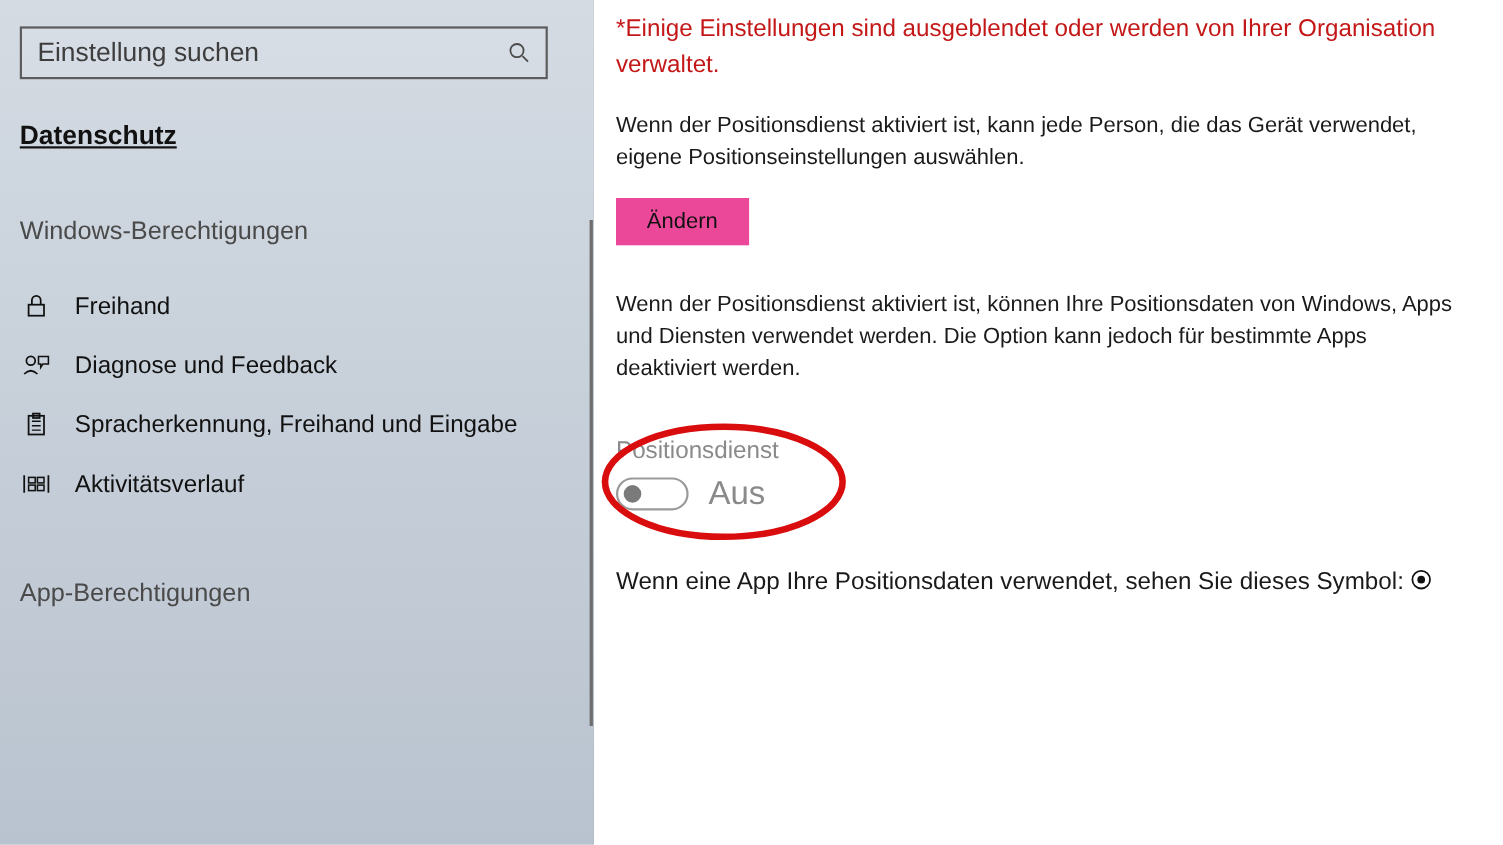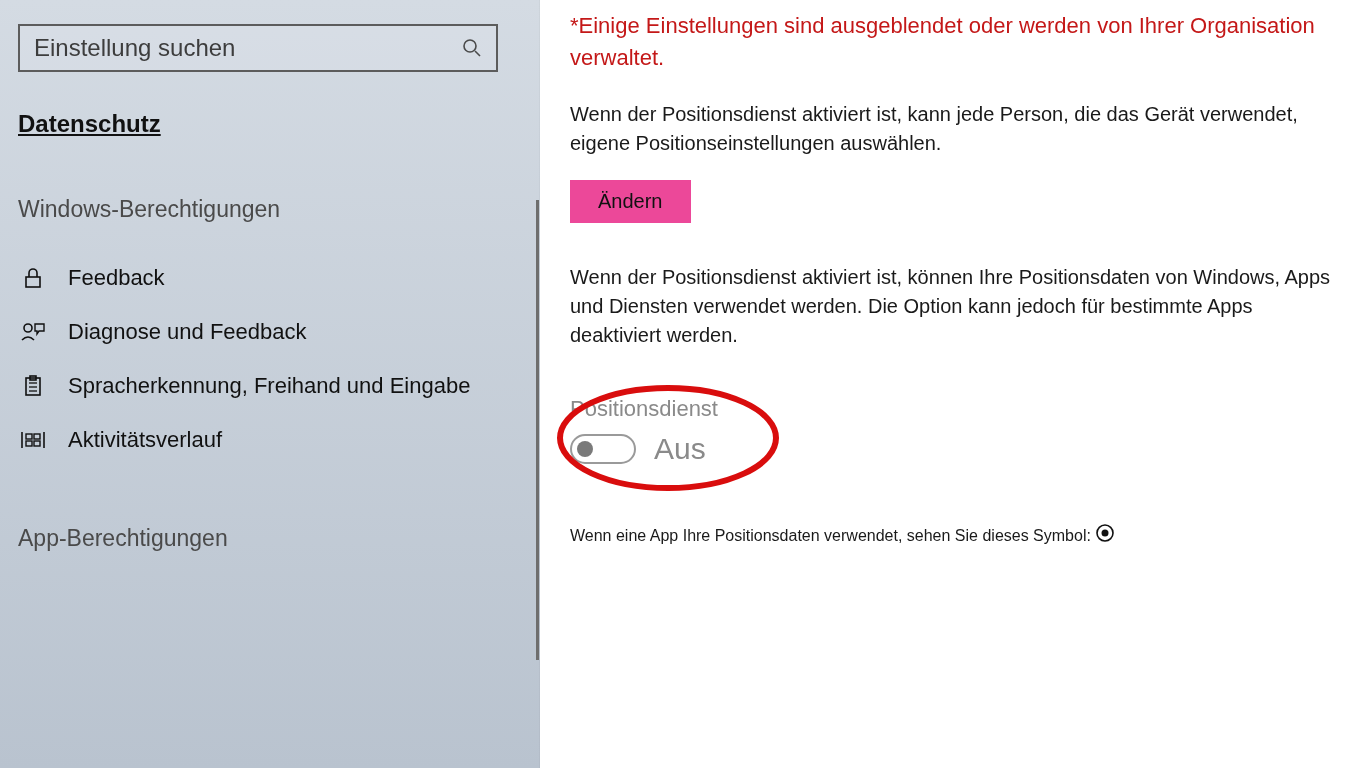--- a/index.html
+++ b/index.html
@@ -75,21 +75,21 @@
   .scroll-indicator {
     position: absolute;
     right: 0;
     top: 200px;
     width: 3px;
     height: 460px;
     background: #6e6e6e;
   }
   .main {
     flex: 1;
-    padding: 10px 30px 0 30px;
+    padding: 10px 30px 0 20px;
     overflow: hidden;
   }
   .org-warning {
     color: #c41818;
     font-size: 22px;
     line-height: 1.45;
     margin-bottom: 26px;
   }
   .body-text {
     font-size: 20px;
@@ -146,22 +146,22 @@
   .annotation-ellipse {
     position: absolute;
     left: -18px;
     top: -16px;
     width: 232px;
     height: 116px;
     pointer-events: none;
   }
   .annotation-ellipse svg { width:100%; height:100%; }
   .footer-text {
-    margin-top: 54px;
-    font-size: 16px;
+    margin-top: 42px;
+    font-size: 22px;
     line-height: 1.45;
   }
   .loc-symbol {
     display:inline-block;
     vertical-align: -2px;
   }
 </style>
 </head>
 <body>
 
@@ -183,21 +183,21 @@
   <div class="group-title">Windows-Berechtigungen</div>
 
   <div class="nav">
     <div class="nav-item">
       <span class="icon">
         <svg width="24" height="24" viewBox="0 0 24 24" fill="none">
           <rect x="5" y="11" width="14" height="10" stroke="#111" stroke-width="1.6"></rect>
           <path d="M8 11 V7 a4 4 0 0 1 8 0 V11" stroke="#111" stroke-width="1.6" fill="none"></path>
         </svg>
       </span>
-      <span>Feedback</span>
+      <span>Freihand</span>
     </div>
 
     <div class="nav-item">
       <span class="icon">
         <svg width="26" height="24" viewBox="0 0 26 24" fill="none">
           <circle cx="8" cy="8" r="4" stroke="#111" stroke-width="1.6"></circle>
           <path d="M2 20 q6 -6 12 0" stroke="#111" stroke-width="1.6" fill="none"></path>
           <path d="M15 4 h9 v7 h-5 l-2 3 v-3 h-2 z" stroke="#111" stroke-width="1.4" fill="none"></path>
         </svg>
       </span>

